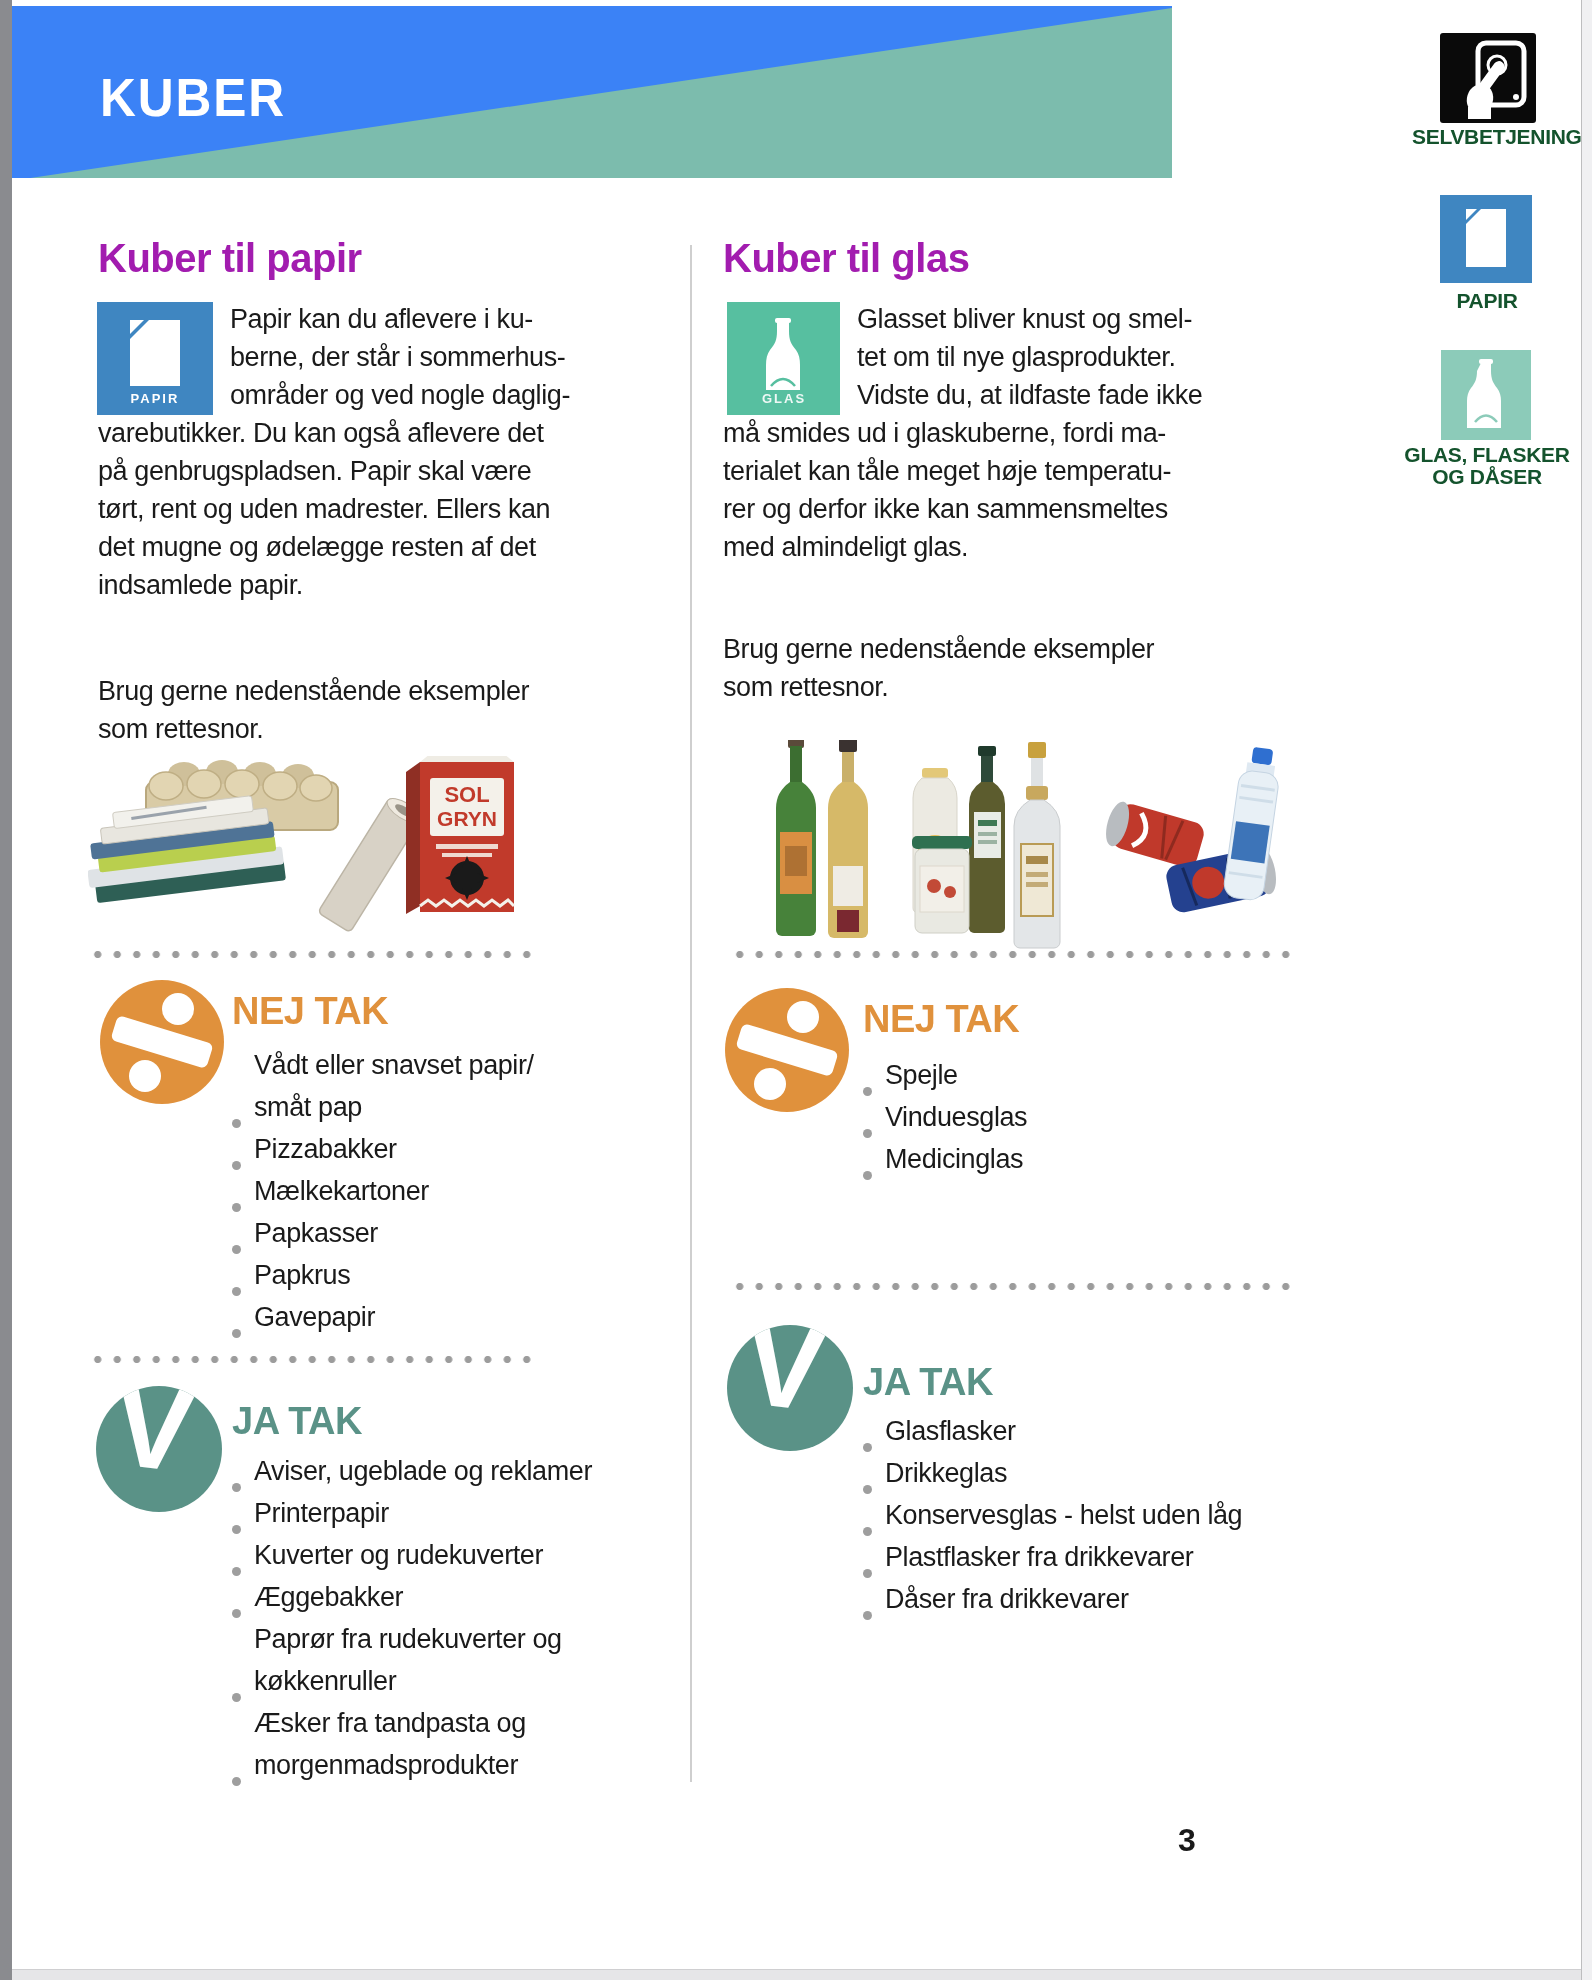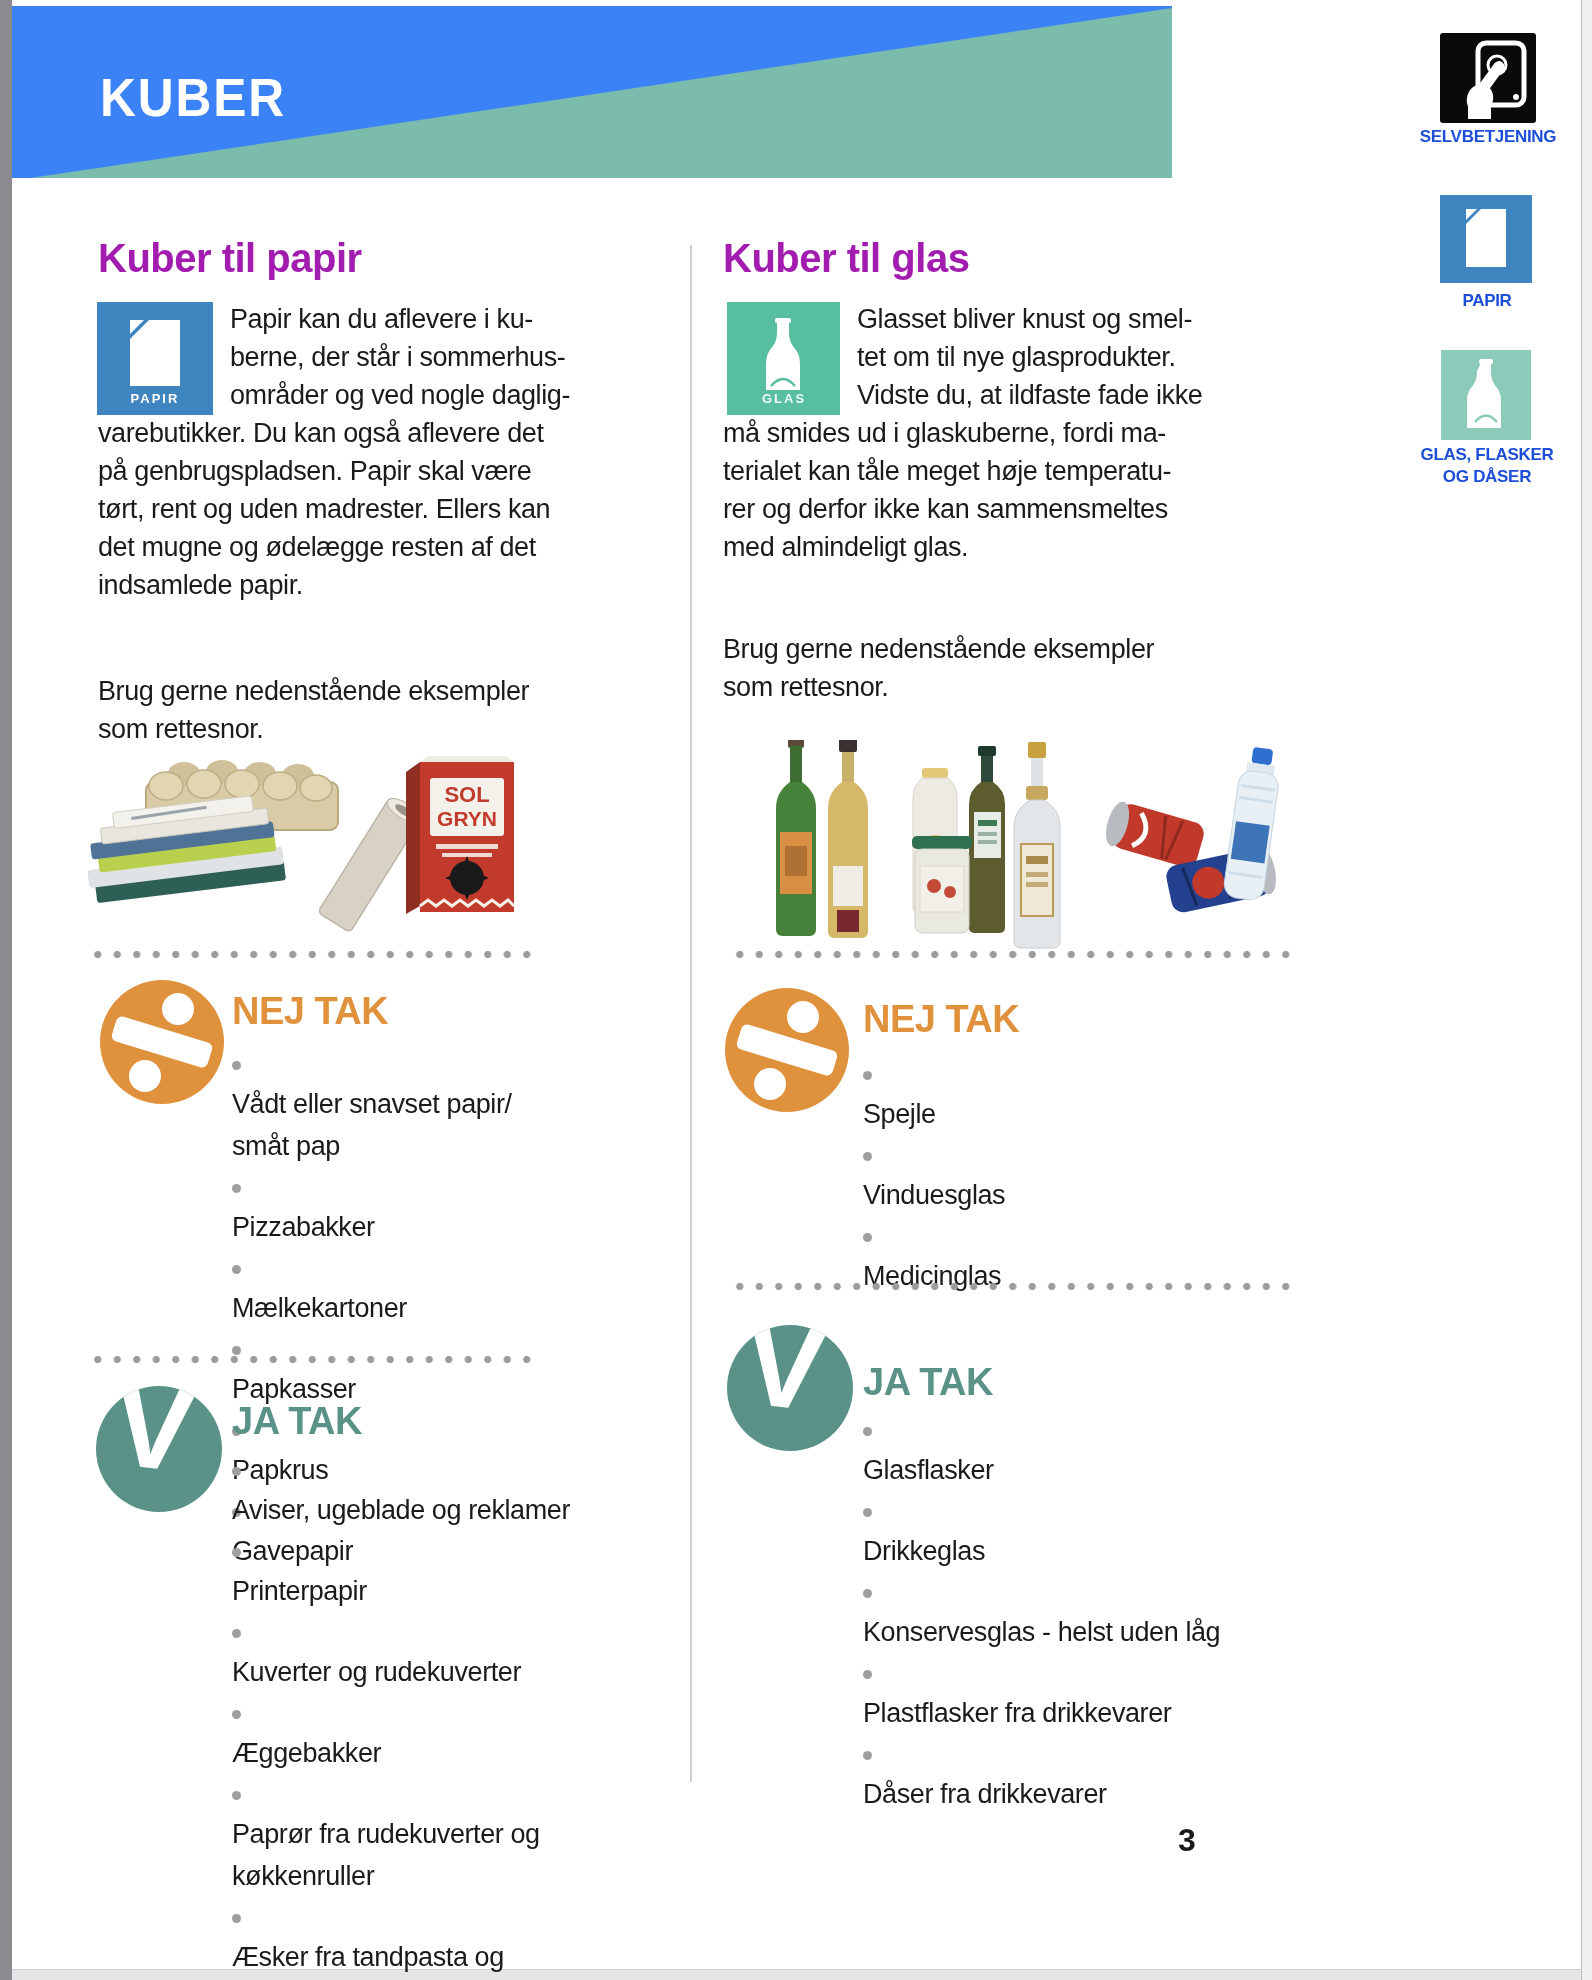--- a/index.html
+++ b/index.html
@@ -13,21 +13,21 @@
   .edge-left{left:0;top:0;width:12px;height:1980px;background:#8a8b8f;}
   .edge-right{left:1581px;top:0;width:11px;height:1980px;background:#f0f0f2;border-left:1px solid #bdbdbf;box-sizing:border-box;}
   .edge-bottom{left:12px;top:1969px;width:1569px;height:11px;background:#e6e6e8;border-top:1px solid #cfcfd1;box-sizing:border-box;}
 
   
   .header{left:12px;top:6px;width:1160px;height:172px;background:#3b82f6;}
   .header svg{position:absolute;left:0;top:0;width:100%;height:100%;}
   .page-title{position:absolute;left:88px;top:60px;font-size:54px;font-weight:700;color:#ffffff;letter-spacing:2px;transform:scaleX(.92);transform-origin:left top;}
 
   
-  .sb-label{font-size:17px;font-weight:700;color:#1d4ed8;text-align:center;letter-spacing:-0.3px;line-height:22px;}
+  .sb-label{font-size:21px;font-weight:700;color:#14532d;text-align:center;letter-spacing:-0.3px;line-height:22px;}
   .sb-selv-icon{left:1440px;top:33px;}
   .sb-selv-label{left:1412px;top:126px;width:152px;}
   .sb-papir-icon{left:1440px;top:195px;}
   .sb-papir-label{left:1412px;top:290px;width:150px;}
   .sb-glas-icon{left:1441px;top:350px;}
   .sb-glas-label{left:1392px;top:444px;width:190px;}
 
   
   .col-divider{left:690px;top:245px;width:2px;height:1537px;background:#cfcfcf;}
 
@@ -73,21 +73,21 @@
   .t-nej-l{left:232px;top:990px;}
   .t-nej-r{left:863px;top:998px;}
   .t-ja-l{left:232px;top:1400px;}
   .t-ja-r{left:863px;top:1361px;}
 
   ul.blist{list-style:none;margin:0;padding:0;}
   .l-nej{left:232px;top:1044px;width:440px;}
   .l-ja{left:232px;top:1450px;width:440px;}
   .r-nej{left:863px;top:1054px;width:430px;}
   .r-ja{left:863px;top:1410px;width:430px;}
-  .blist li{display:flex;gap:13px;align-items:flex-start;flex-direction:column;}
+  .blist li{display:flex;gap:13px;align-items:flex-end;}
   .bdot{flex:none;width:9px;height:9px;border-radius:50%;background:#9e9e9e;margin-top:17px;}
   .btext{font-size:27px;line-height:42px;letter-spacing:-0.4px;white-space:pre-line;}
 
   .page-number{left:1178px;top:1822px;font-size:32px;font-weight:700;}
 </style>
 </head>
 <body>
 
 <div class="abs edge-left"></div>
 <div class="abs edge-right"></div>

